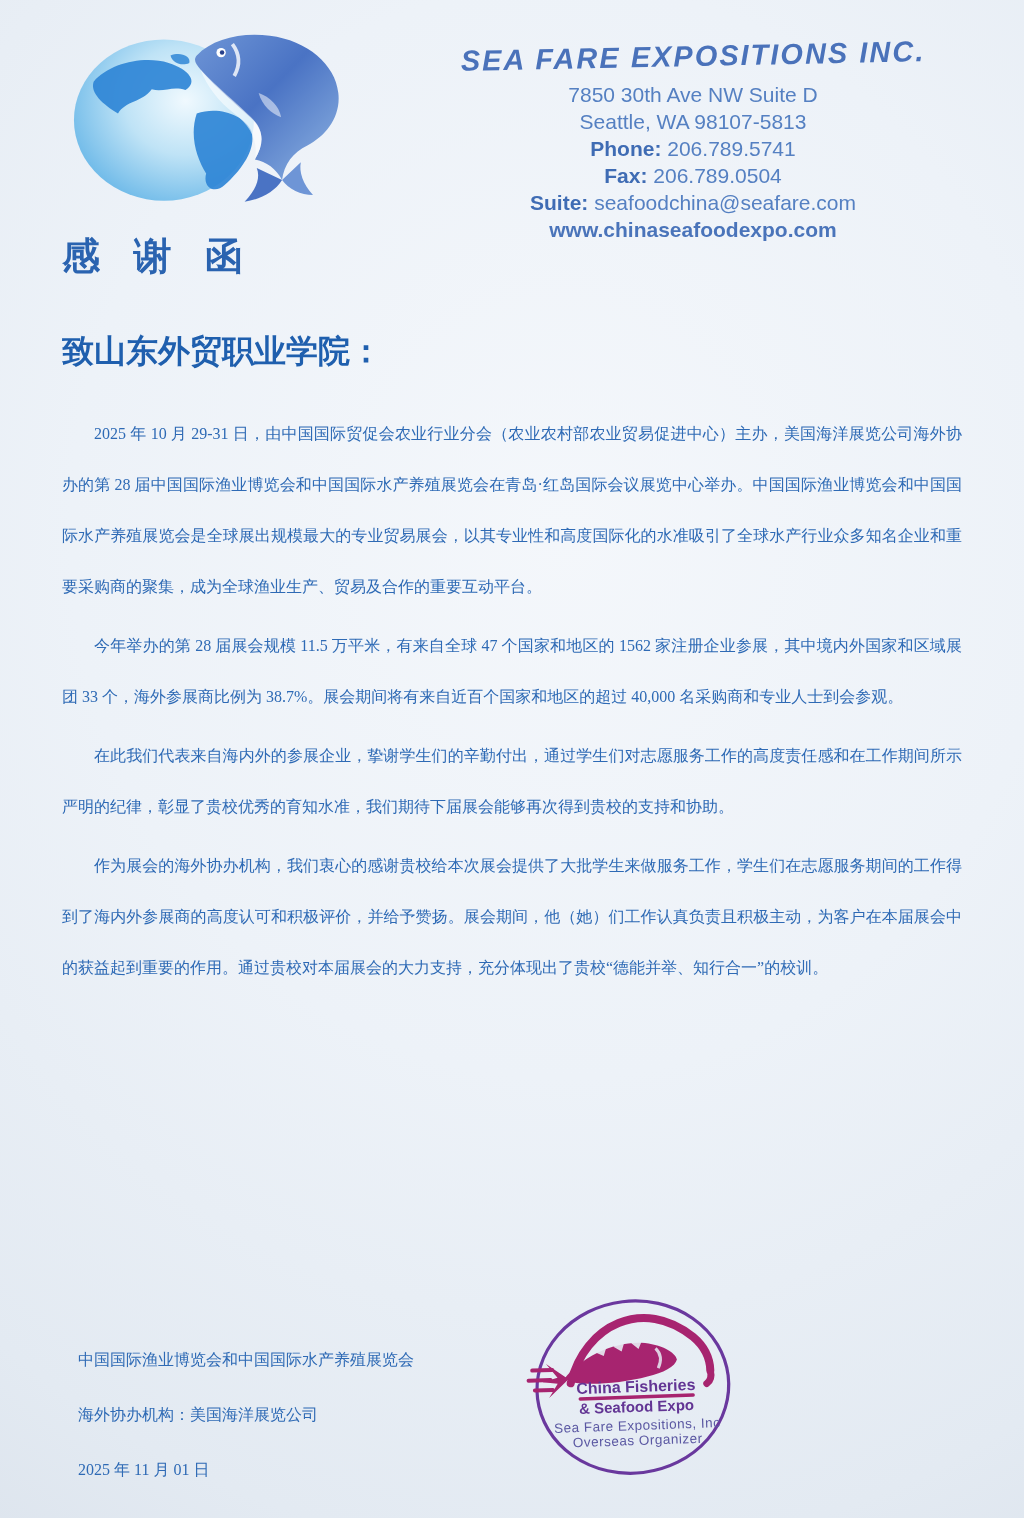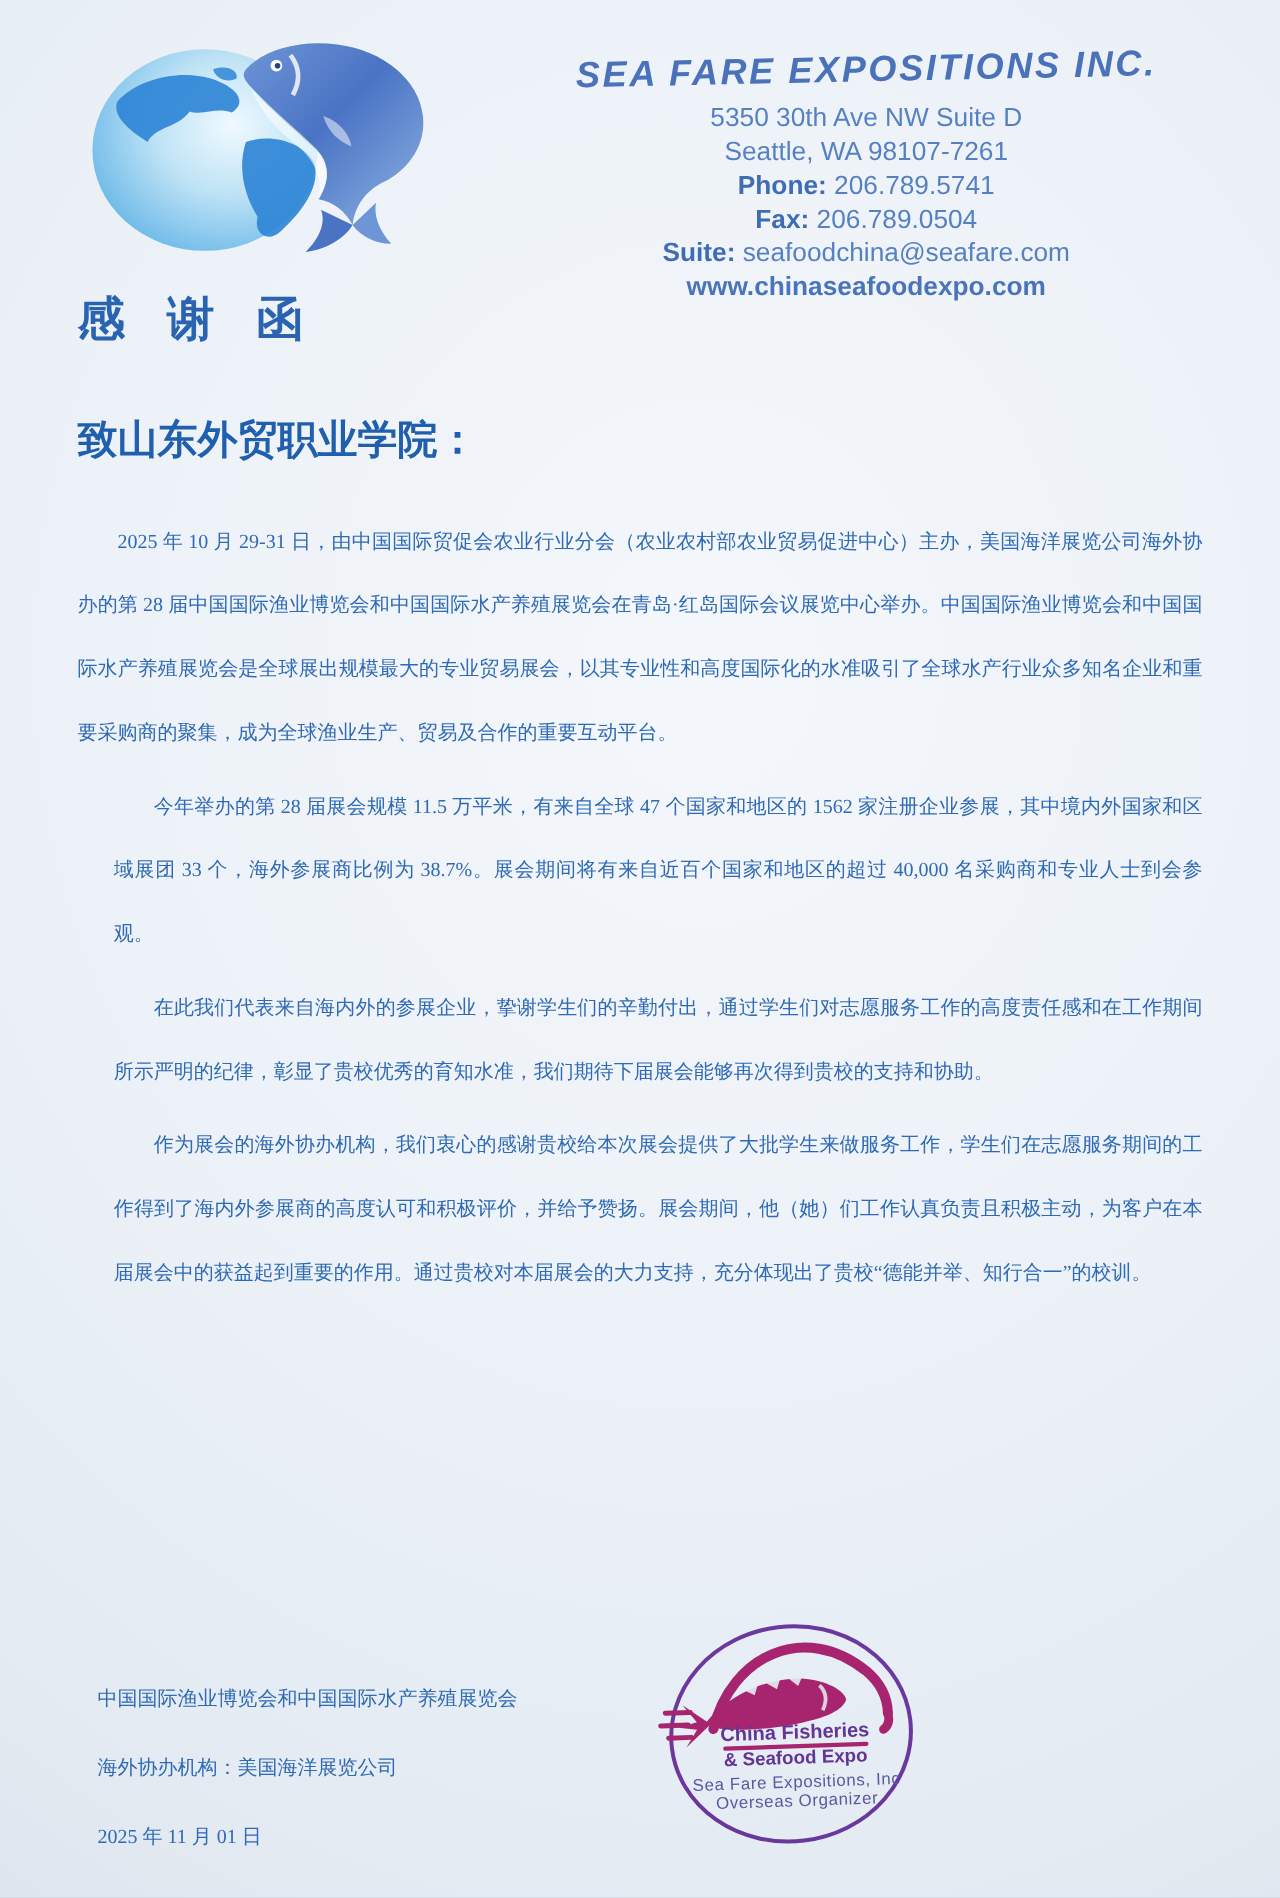--- a/index.html
+++ b/index.html
@@ -19,21 +19,21 @@
   .addr-line b { color:#3f6cb4; }
   .addr-line.site { font-weight:bold; color:#4a74ba; }
   
   .content { position:absolute; left:62px; top:232px; width:900px; }
   .doc-title { font-size:38px; line-height:48px; font-weight:bold;
                color:#2a63b0; letter-spacing:12px; margin-bottom:54px; }
   .salutation { font-size:32px; line-height:34px; font-weight:bold; color:#1f5fae;
                 margin-bottom:40px; }
   .para { font-size:16px; line-height:51px; text-align:justify; text-indent:2em;
           color:#2e6ab5; }
-  .para + .para { margin-top:8px;margin-left:29px; }
+  .para + .para { margin-top:8px; }
   
   .footer { position:absolute; left:78px; top:1332px; width:700px;
             font-size:16px; line-height:55px; color:#2e6ab5; }
   .footer .line { white-space:nowrap; }
   
   .stamp { position:absolute; left:525px; top:1281px; width:222px; height:220px;
            mix-blend-mode:multiply; opacity:0.94; transform:rotate(-2deg); }
   .stamp svg { position:absolute; left:0; top:0; }
   .stamp-text { position:absolute; width:100%; text-align:center;
                 font-family:"Liberation Sans","DejaVu Sans",sans-serif; white-space:nowrap; }
@@ -79,22 +79,22 @@
       <path d="M186 18 Q198 34 188 52" stroke="#ffffff" stroke-width="4" fill="none" opacity="0.8"></path>
       <circle cx="174" cy="27" r="5" fill="#ffffff"></circle>
       <circle cx="175" cy="27" r="2.4" fill="#27408b"></circle>
 
       <path d="M214 70 C226 74 236 84 238 96 C228 92 218 84 214 70 Z" fill="#ffffff" opacity="0.5"></path>
     </svg>
   </div>
 
   <div class="head-info">
     <div class="company">SEA FARE EXPOSITIONS INC.</div>
-    <div class="addr-line">5350 30th Ave NW Suite D</div>
-    <div class="addr-line">Seattle, WA 98107-7261</div>
+    <div class="addr-line">7850 30th Ave NW Suite D</div>
+    <div class="addr-line">Seattle, WA 98107-5813</div>
     <div class="addr-line"><b>Phone:</b> <span>206.789.5741</span></div>
     <div class="addr-line"><b>Fax:</b> <span>206.789.0504</span></div>
     <div class="addr-line"><b>Suite:</b> <span>seafoodchina@seafare.com</span></div>
     <div class="addr-line site">www.chinaseafoodexpo.com</div>
   </div>
 
   <div class="content">
     <div class="doc-title">感 谢 函</div>
     <div class="salutation">致山东外贸职业学院：</div>
     <p class="para">2025 年 10 月 29-31 日，由中国国际贸促会农业行业分会（农业农村部农业贸易促进中心）主办，美国海洋展览公司海外协办的第 28 届中国国际渔业博览会和中国国际水产养殖展览会在青岛·红岛国际会议展览中心举办。中国国际渔业博览会和中国国际水产养殖展览会是全球展出规模最大的专业贸易展会，以其专业性和高度国际化的水准吸引了全球水产行业众多知名企业和重要采购商的聚集，成为全球渔业生产、贸易及合作的重要互动平台。</p>

